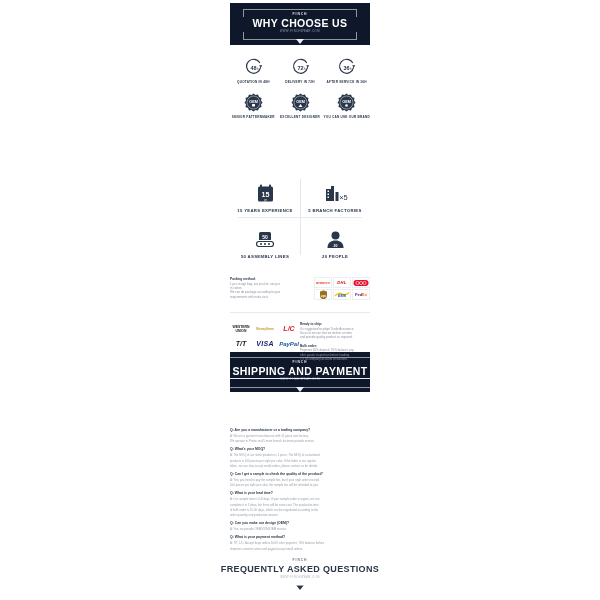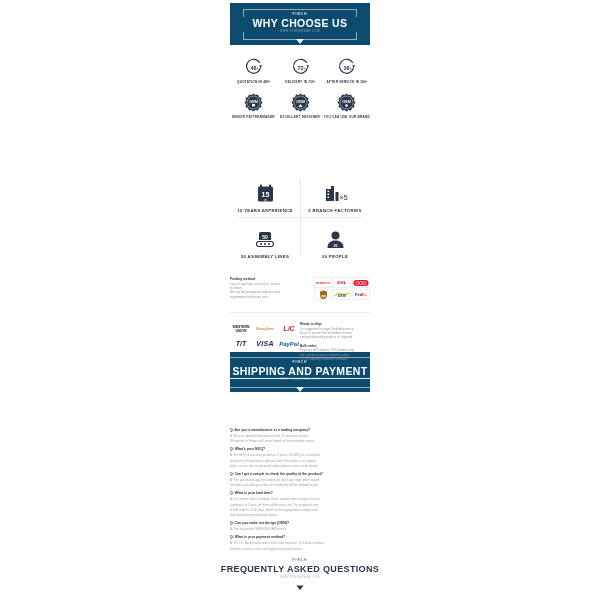--- a/index.html
+++ b/index.html
@@ -5,21 +5,21 @@
   html,body{margin:0;padding:0;}
   body{
     width:600px;height:600px;overflow:hidden;background:#ffffff;
     font-family:"Liberation Sans","DejaVu Sans",sans-serif;
     color:#2a3649;-webkit-font-smoothing:antialiased;
   }
   .page{position:relative;width:600px;height:600px;background:#ffffff;}
   .col{position:absolute;left:230px;width:140px;}
 
   
-  .banner{background:#0c4a6e;display:flex;align-items:center;justify-content:center;position:relative;}
+  .banner{background:#0f172a;display:flex;align-items:center;justify-content:center;position:relative;}
   .banner-inner{position:relative;padding:3px 10px 6px;}
   .banner-inner:before,.banner-inner:after{
     content:"";position:absolute;left:0;right:0;height:7px;
     border-left:1px solid rgba(255,255,255,.55);border-right:1px solid rgba(255,255,255,.55);
   }
   .banner-inner:before{top:0;border-top:1px solid rgba(255,255,255,.55);}
   .banner-inner:after{bottom:0;border-bottom:1px solid rgba(255,255,255,.55);}
   .brandmark{font-size:3.4px;letter-spacing:.9px;color:#dfe4ec;text-align:center;line-height:5px;font-weight:bold;}
   .banner-title{font-size:10.5px;font-weight:bold;letter-spacing:.35px;color:#ffffff;text-align:center;line-height:12px;white-space:nowrap;}
   .banner-site{font-size:2.6px;letter-spacing:.55px;color:#9fa9ba;text-align:center;line-height:5px;}

